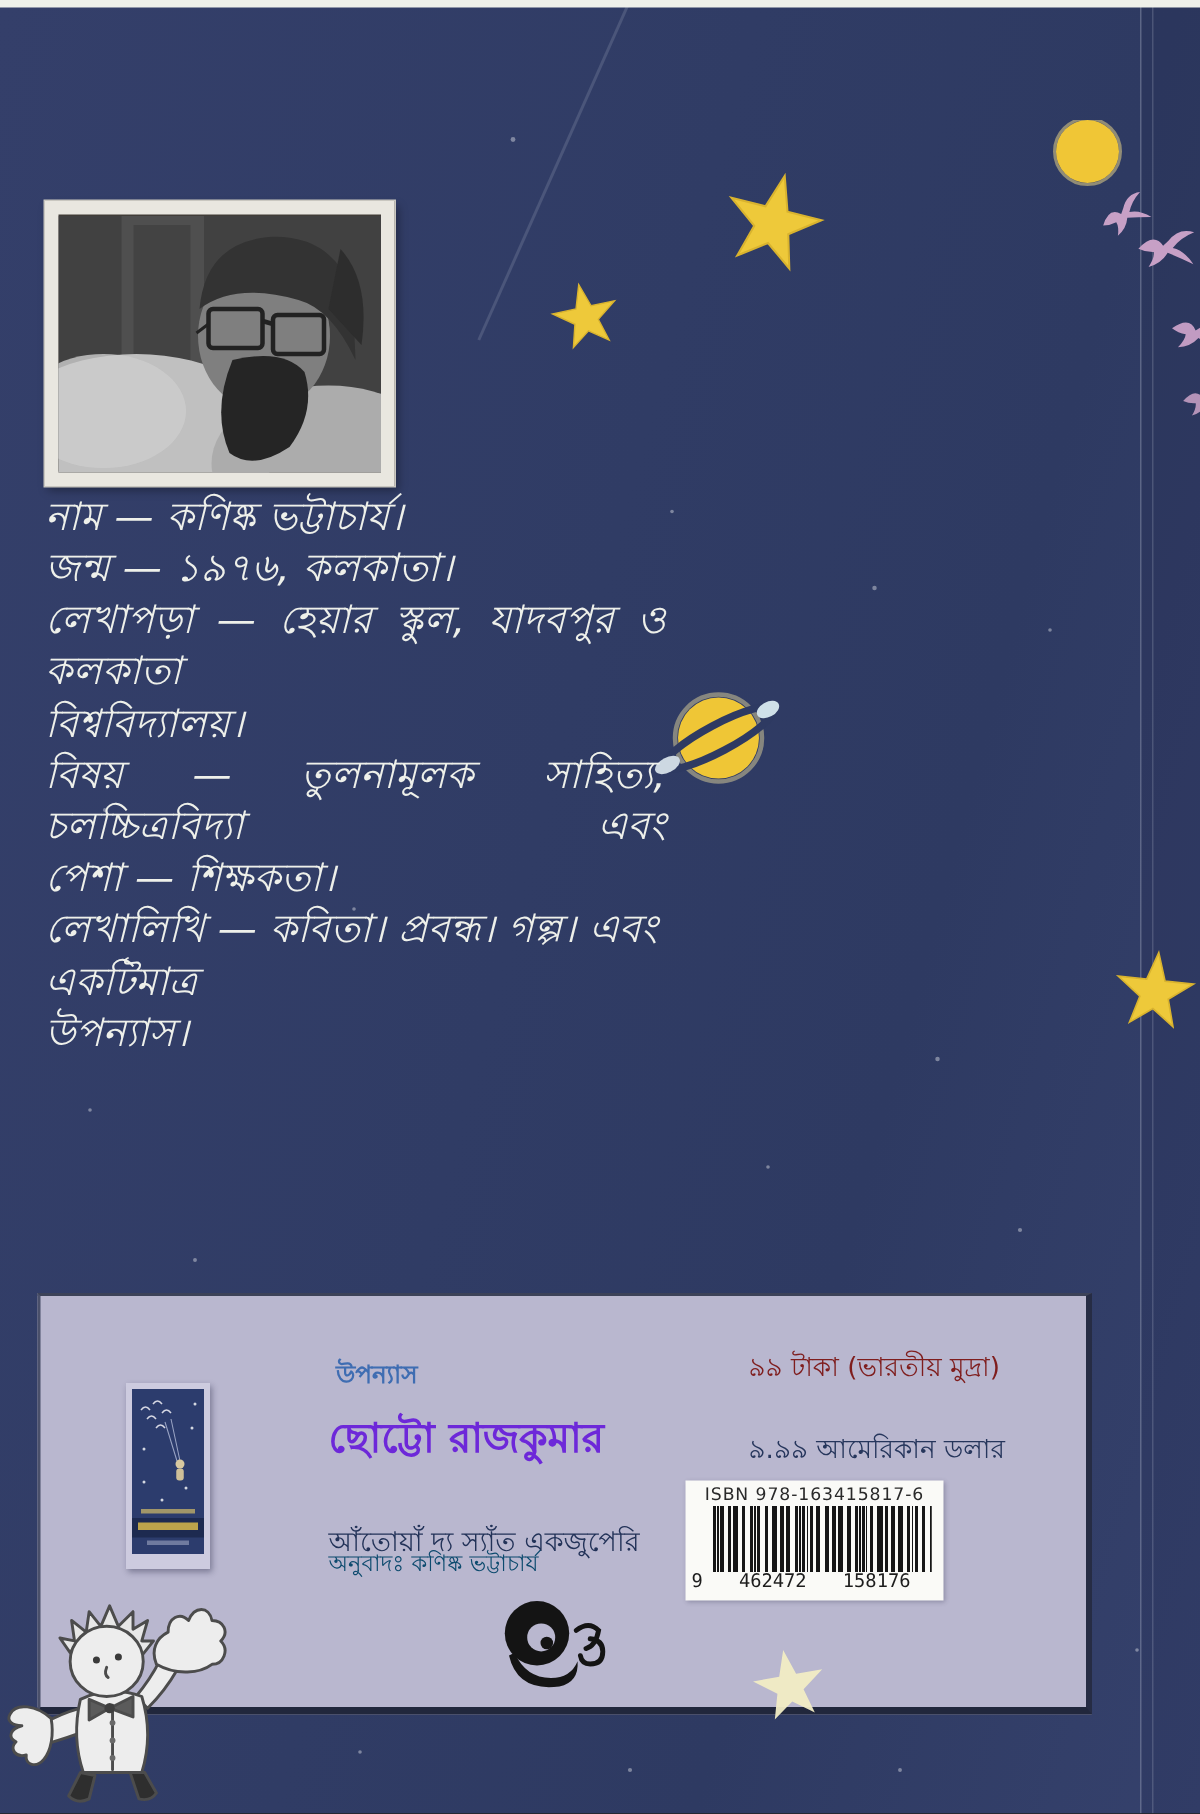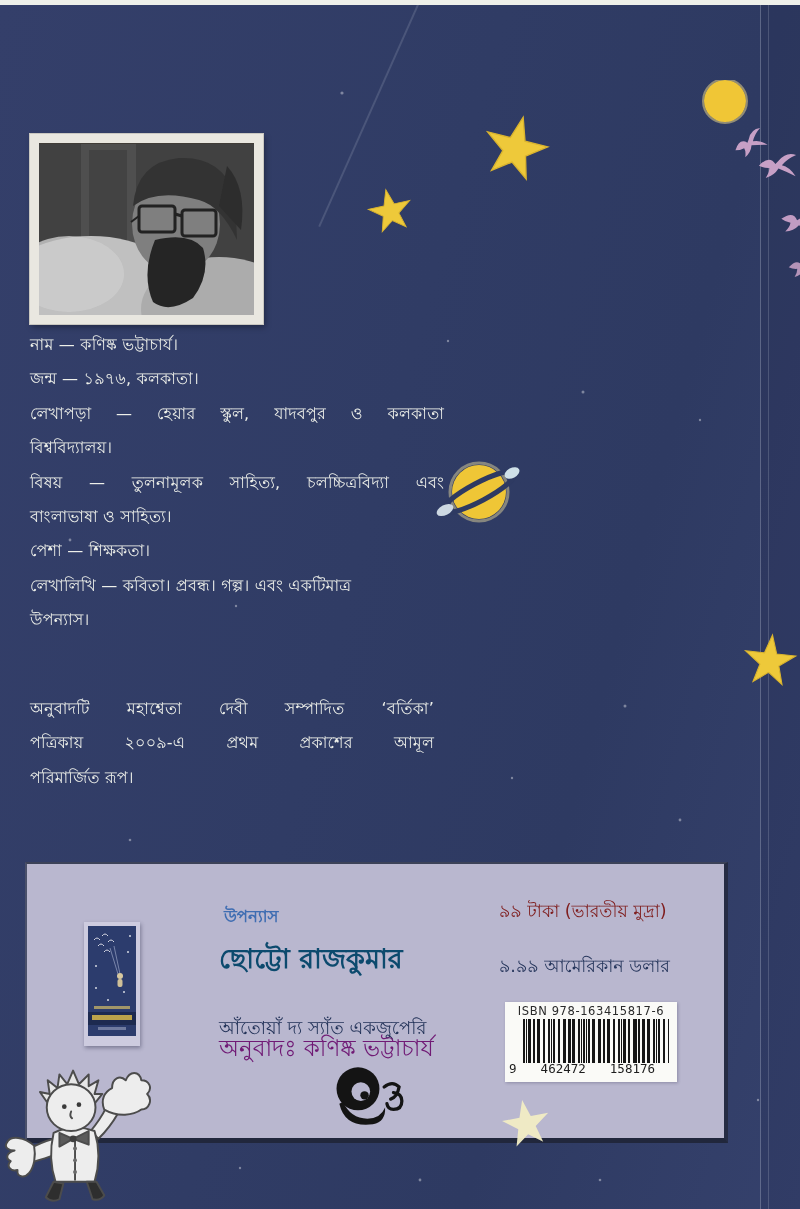--- a/index.html
+++ b/index.html
@@ -16,44 +16,44 @@
     transform:rotate(24deg);transform-origin:top;z-index:1;}
   .speckles{position:absolute;inset:0;z-index:1;pointer-events:none;}
 
   
   .photo{position:absolute;left:30px;top:134px;width:215px;height:172px;
     background:#413d38;border:9px solid #e9e7e0;box-shadow:0 0 0 1px #c9c7c0,2px 3px 6px rgba(0,0,0,.35);z-index:3;}
   .photo svg{display:block;filter:grayscale(1) contrast(.95);}
 
   
   .bio{position:absolute;left:30px;top:328px;width:414px;z-index:3;}
-  .line{font-size:16px;line-height:34.4px;color:#eef0ea;letter-spacing:.2px;white-space:nowrap;}
+  .line{font-size:26px;line-height:34.4px;color:#eef0ea;letter-spacing:.2px;white-space:nowrap;font-style:italic;}
   .line.wrap{white-space:normal;}
   .stretch{text-align:justify;text-align-last:justify;white-space:normal;}
   .note{position:absolute;left:30px;top:692px;width:404px;z-index:3;}
 
   
   .decor{position:absolute;z-index:2;}
 
   
   .info-box{position:absolute;left:25px;top:862px;width:703px;height:281px;background:#b9b7cf;
     border-top:2px solid #3c4258;border-left:2px solid #4a506a;
     border-right:4px solid #262c44;border-bottom:5px solid #21273c;
     box-sizing:border-box;z-index:2;}
   .thumb{position:absolute;left:57px;top:58px;width:56px;height:124px;background:#cdcbdf;
     box-shadow:1px 2px 4px rgba(30,30,60,.4);}
   .genre{position:absolute;left:197px;top:40px;font-size:16.5px;font-weight:bold;color:#3f6db2;font-family:Liberation Serif, serif;}
-  .book-title{position:absolute;left:192px;top:74px;font-size:27px;font-weight:bold;color:#0c4a6e;}
+  .book-title{position:absolute;left:192px;top:74px;font-size:27px;font-weight:bold;color:#6d28d9;}
   .book-author{position:absolute;left:192px;top:122px;font-size:18px;color:#223258;margin-top:28px;}
-  .book-translator{position:absolute;left:192px;top:166px;font-size:23px;color:#701a75;}
+  .book-translator{position:absolute;left:192px;top:166px;font-size:15px;color:#0c4a6e;}
   .price1{position:absolute;left:472px;top:34px;font-size:17.5px;color:#7f1d1d;}
   .price2{position:absolute;left:472px;top:89px;font-size:17.5px;color:#26365c;}
 
-  .barcode{position:absolute;left:478px;top:123px;width:172px;height:80px;background:#fafaf7;
-    box-shadow:1px 1px 3px rgba(40,40,70,.3);margin-top:15px;}
+  .barcode{position:absolute;left:430px;top:123px;width:172px;height:80px;background:#fafaf7;
+    box-shadow:1px 1px 3px rgba(40,40,70,.3);}
   .isbn-text{font-size:11.5px;color:#2a2a2a;text-align:center;letter-spacing:.6px;padding-top:2px;}
   .bars{height:44px;margin:1px 8px 0 18px;
     background-image:
       repeating-linear-gradient(90deg,#161616 0 2px,transparent 2px 5px),
       repeating-linear-gradient(90deg,#161616 0 1px,transparent 1px 7px),
       repeating-linear-gradient(90deg,transparent 0 3px,#161616 3px 4px,transparent 4px 11px);}
   .digits{display:flex;justify-content:space-between;font-size:12.5px;color:#1d1d1d;
     padding:0 22px 0 4px;margin-top:-2px;font-family:"DejaVu Sans Mono",monospace;}
 
   .logo{position:absolute;left:303px;top:196px;width:84px;height:80px;}
@@ -147,31 +147,25 @@
     <ellipse cx="80" cy="25" rx="8" ry="5" fill="#cfe0e8" transform="rotate(-28 80 25)"></ellipse>
     <ellipse cx="13" cy="62" rx="9" ry="5" fill="#cdd8e2" transform="rotate(-28 13 62)"></ellipse>
   </svg>
 
   <div class="bio">
     <div class="line">নাম — কণিষ্ক ভট্টাচার্য।</div>
     <div class="line">জন্ম — ১৯৭৬, কলকাতা।</div>
     <div class="line stretch">লেখাপড়া — হেয়ার স্কুল, যাদবপুর ও কলকাতা</div>
     <div class="line">বিশ্ববিদ্যালয়।</div>
     <div class="line stretch">বিষয় — তুলনামূলক সাহিত্য, চলচ্চিত্রবিদ্যা এবং</div>
-    <div class="line">বাংলাভাষা ও সাহিত্য।</div>
     <div class="line">পেশা — শিক্ষকতা।</div>
     <div class="line wrap">লেখালিখি — কবিতা। প্রবন্ধ। গল্প। এবং একটিমাত্র</div>
     <div class="line">উপন্যাস।</div>
   </div>
 
-  <div class="note">
-    <div class="line stretch">অনুবাদটি মহাশ্বেতা দেবী সম্পাদিত ‘বর্তিকা’</div>
-    <div class="line stretch">পত্রিকায় ২০০৯-এ প্রথম প্রকাশের আমূল</div>
-    <div class="line">পরিমার্জিত রূপ।</div>
-  </div>
 
   <div class="info-box">
 
     <div class="thumb">
       <svg width="56" height="124" viewBox="0 0 56 124">
         <rect width="56" height="124" fill="#cdcbdf"></rect>
         <rect x="4" y="4" width="48" height="110" fill="#2c3c6d"></rect>
         <g stroke="#e8e8f0" stroke-width="1" fill="none" opacity=".9">
           <path d="M10,18 q3,-4 6,0"></path>
             <path d="M18,14 q3,-4 6,0"></path>

